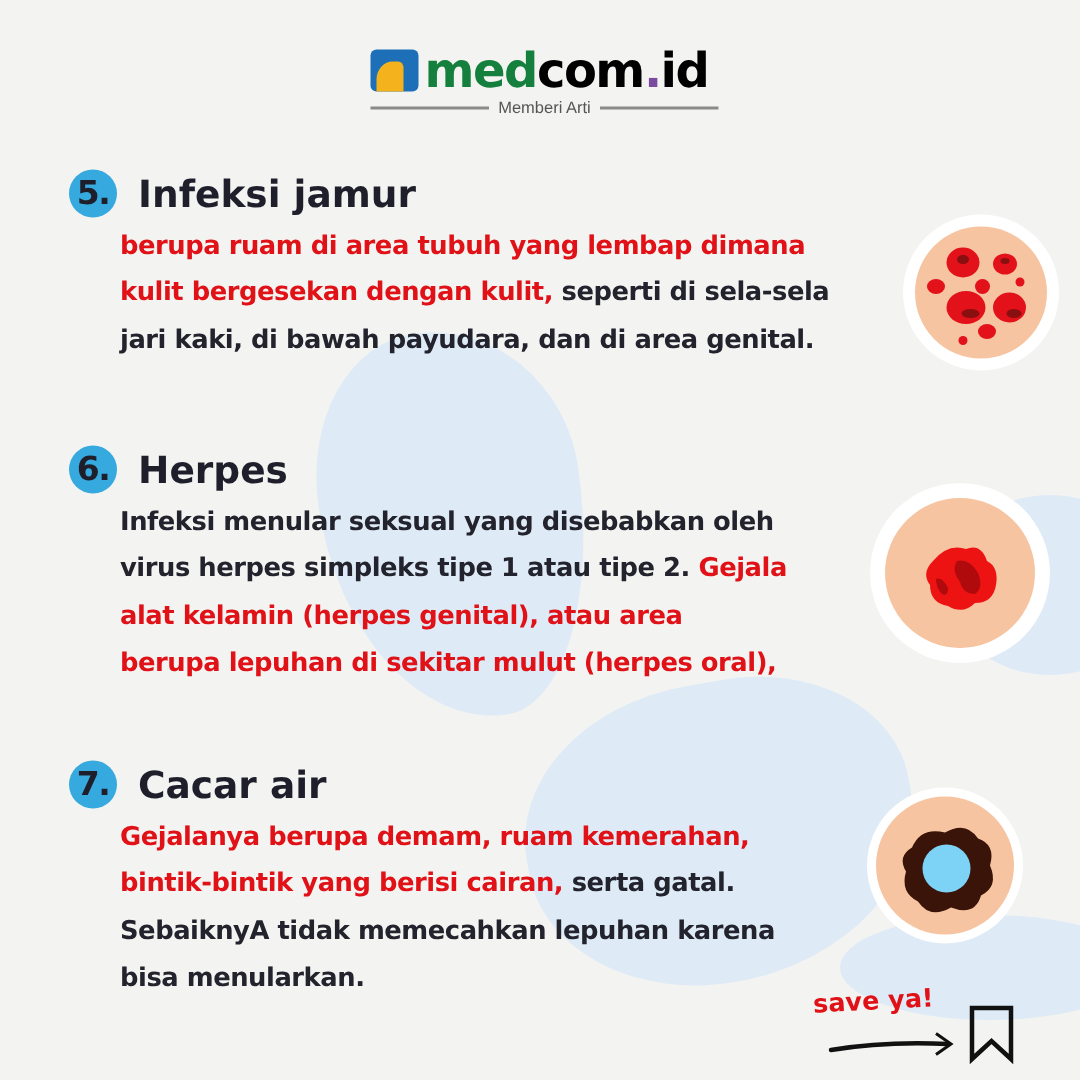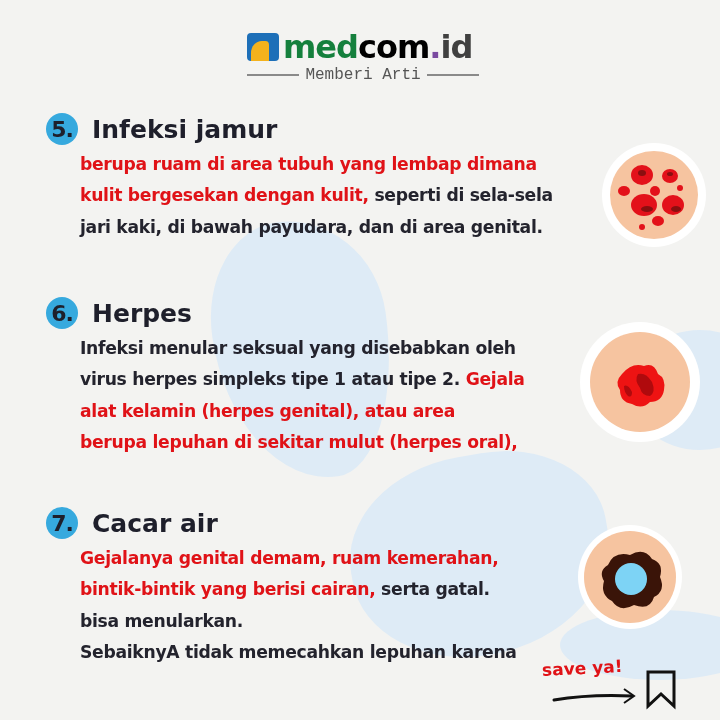--- a/index.html
+++ b/index.html
@@ -8,24 +8,24 @@
   .blob1 { left:215px; top:220px; width:175px; height:260px; border-radius:45% 55% 40% 60% / 40% 40% 60% 60%; transform:rotate(-8deg); }
   .blob2 { left:350px; top:455px; width:260px; height:200px; border-radius:50% 45% 55% 50%; transform:rotate(-10deg); }
   .blob3 { left:630px; top:330px; width:140px; height:120px; border-radius:50%; }
   .blob4 { left:560px; top:610px; width:200px; height:70px; border-radius:50%; }
 
   .logo { position:absolute; left:247px; top:30px; width:232px; height:52px; }
   .logo-row { display:flex; align-items:center; height:34px; }
   .logo-mark { width:32px; height:28px; border-radius:4px; background:#1d6fb8; position:relative; margin-right:4px; }
   .logo-mark::after { content:""; position:absolute; left:4px; top:8px; width:18px; height:20px; background:#f4b21c; border-radius:60% 20% 0 0; }
   .logo-word { font-family:"DejaVu Sans", sans-serif; font-weight:bold; font-size:32px; letter-spacing:-1px; line-height:34px; }
-  .lw-med { color:#15803d; } .lw-com { color:#000000; } .lw-dot { color:#7a4aa0; } .lw-id { color:#404040; }
+  .lw-med { color:#15803d; } .lw-com { color:#000000; } .lw-dot { color:#7a4aa0; } .lw-id { color:#000000; }
   .logo-tag { display:flex; align-items:center; justify-content:center; gap:6px; margin-top:2px; }
   .logo-tag .line { flex:1; height:2px; background:#8a8a8a; }
-  .logo-tag span { font-size:16px; color:#555; font-family:Liberation Mono, monospace; }
+  .logo-tag span { font-size:11px; color:#555; font-family:Liberation Sans, sans-serif; }
 
   .section { position:absolute; left:46px; }
   .sec-head { display:flex; align-items:center; height:34px; }
   .num { width:32px; height:32px; border-radius:50%; background:#36a9de; color:#1e1f2b; font-family:"DejaVu Sans", sans-serif; font-weight:900; font-size:22px; display:flex; align-items:center; justify-content:center; letter-spacing:-1px; }
   .title { margin-left:14px; font-family:"DejaVu Sans", sans-serif; font-weight:bold; font-size:25px; color:#1e1f2b; letter-spacing:0px; }
   .body { position:absolute; left:80px; width:530px; font-family:"DejaVu Sans", sans-serif; font-weight:bold; font-size:17.2px; line-height:31.3px; color:#23232d; letter-spacing:-0.3px; }
   .red { color:#e01217; }
 
   .ill { position:absolute; border-radius:50%; background:#fff; }
   .ill .skin { position:absolute; border-radius:50%; background:#f6c4a0; }
@@ -112,24 +112,24 @@
   </svg>
 </div>
 
 <div class="section" style="top:506px;">
   <div class="sec-head">
     <div class="num">7.</div>
     <div class="title">Cacar air</div>
   </div>
 </div>
 <div class="body" style="top:543px;">
-    <div><span class="red">Gejalanya genital demam, ruam kemerahan,</span></div>
+    <div><span class="red">Gejalanya berupa demam, ruam kemerahan,</span></div>
     <div><span class="red">bintik-bintik yang berisi cairan,</span><span> serta gatal.</span></div>
+    <div><span>SebaiknyA tidak memecahkan lepuhan karena</span></div>
     <div><span>bisa menularkan.</span></div>
-    <div><span>SebaiknyA tidak memecahkan lepuhan karena</span></div>
   </div>
 
 <div class="ill" style="left:578px;top:525px;width:104px;height:104px;">
   <div class="skin" style="left:6px;top:6px;width:92px;height:92px;"></div>
   <svg width="104" height="104" style="position:absolute;left:0;top:0">
     <path d="M30 40 Q36 26 52 30 Q66 22 74 34 Q86 38 82 52 Q88 66 76 72 Q72 86 56 80 Q42 88 34 76 Q22 70 26 56 Q20 46 30 40Z" fill="#3a1408"></path>
     <circle cx="53" cy="54" r="16" fill="#7dd3f5"></circle>
   </svg>
 </div>
 

